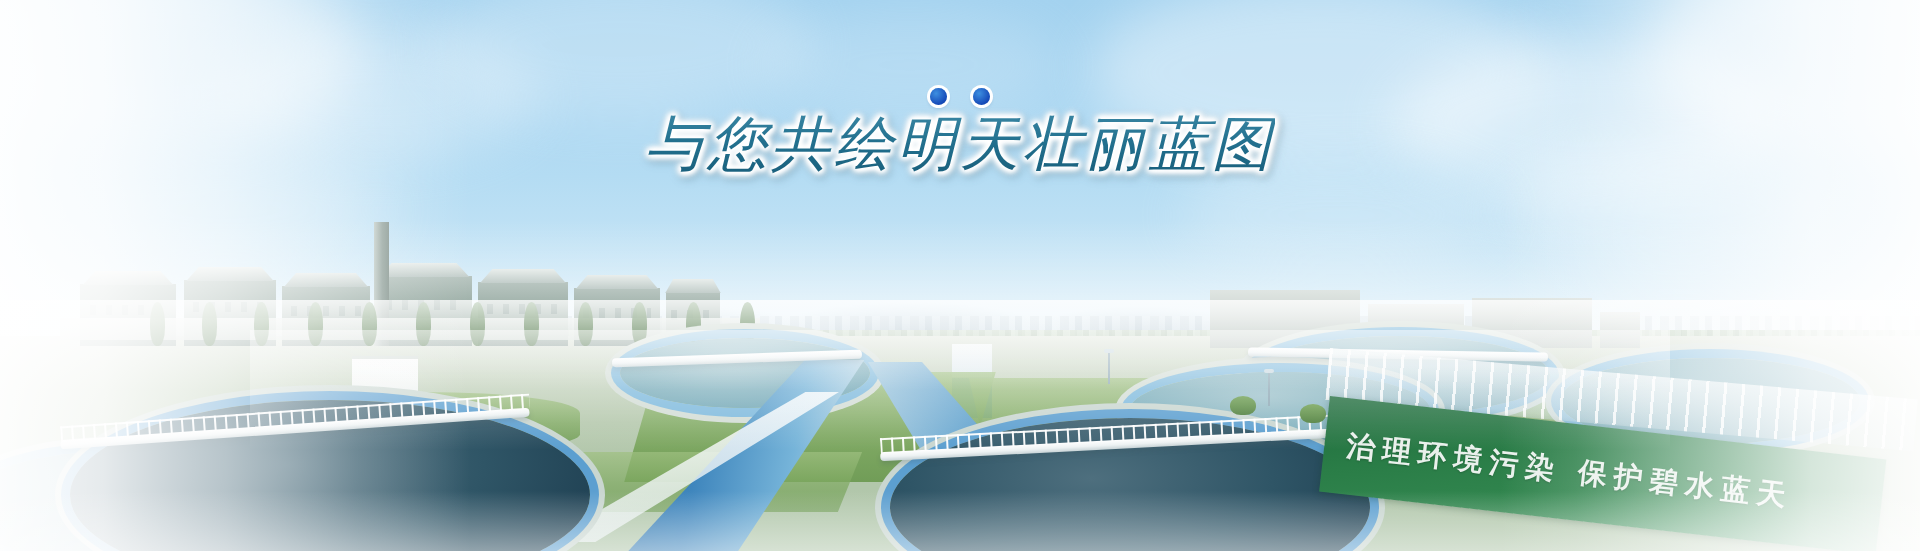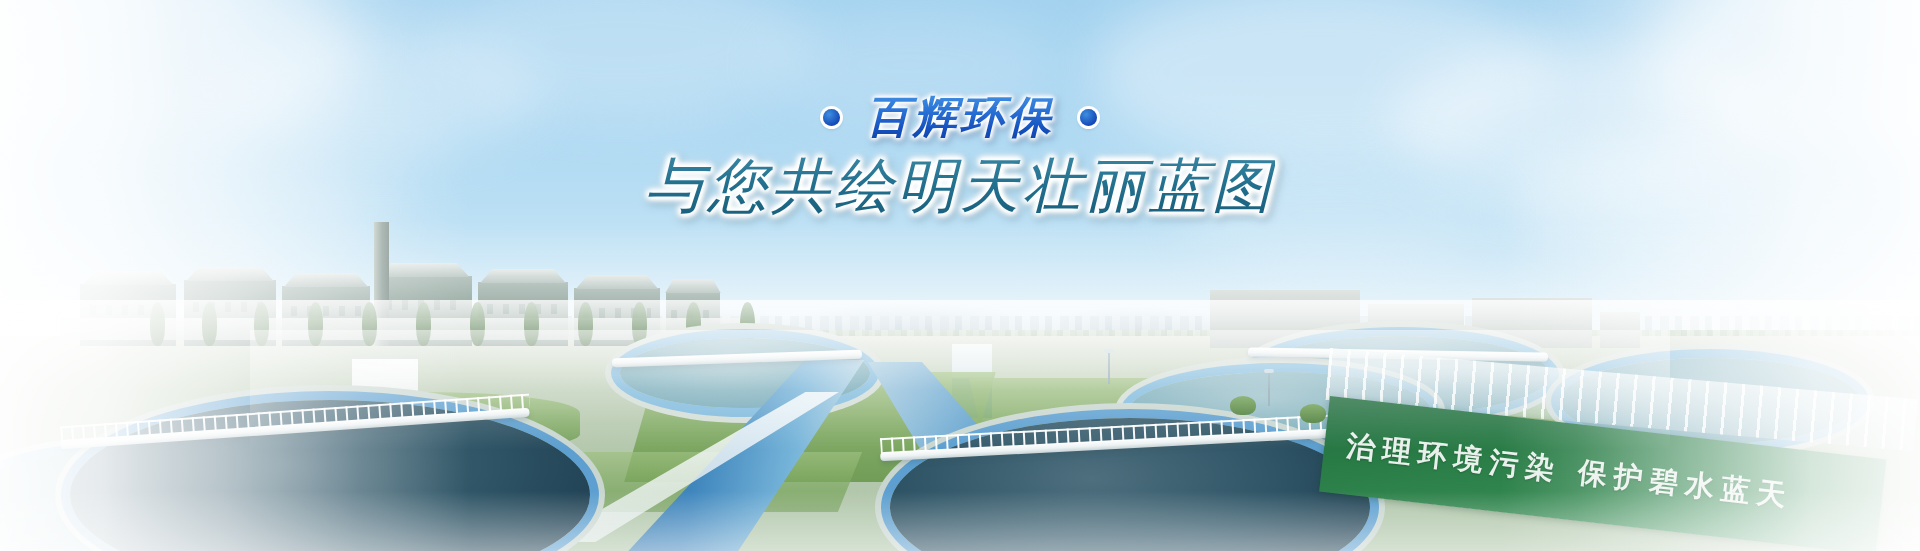--- a/index.html
+++ b/index.html
@@ -326,19 +326,18 @@
     <div class="wash-center"></div>
     <div class="wash-top"></div>
     <div class="wash-left"></div>
     <div class="wash-right"></div>
     <div class="wash-bottom"></div>
   </div>
 
   <div class="copy">
     <div class="line1">
       <span class="dot"></span>
-      <span class="brand">百辉环保</span>
       <span class="dot"></span>
     </div>
     <div class="line2">与您共绘明天壮丽蓝图</div>
   </div>
 
 </div>
 
 </body></html>

